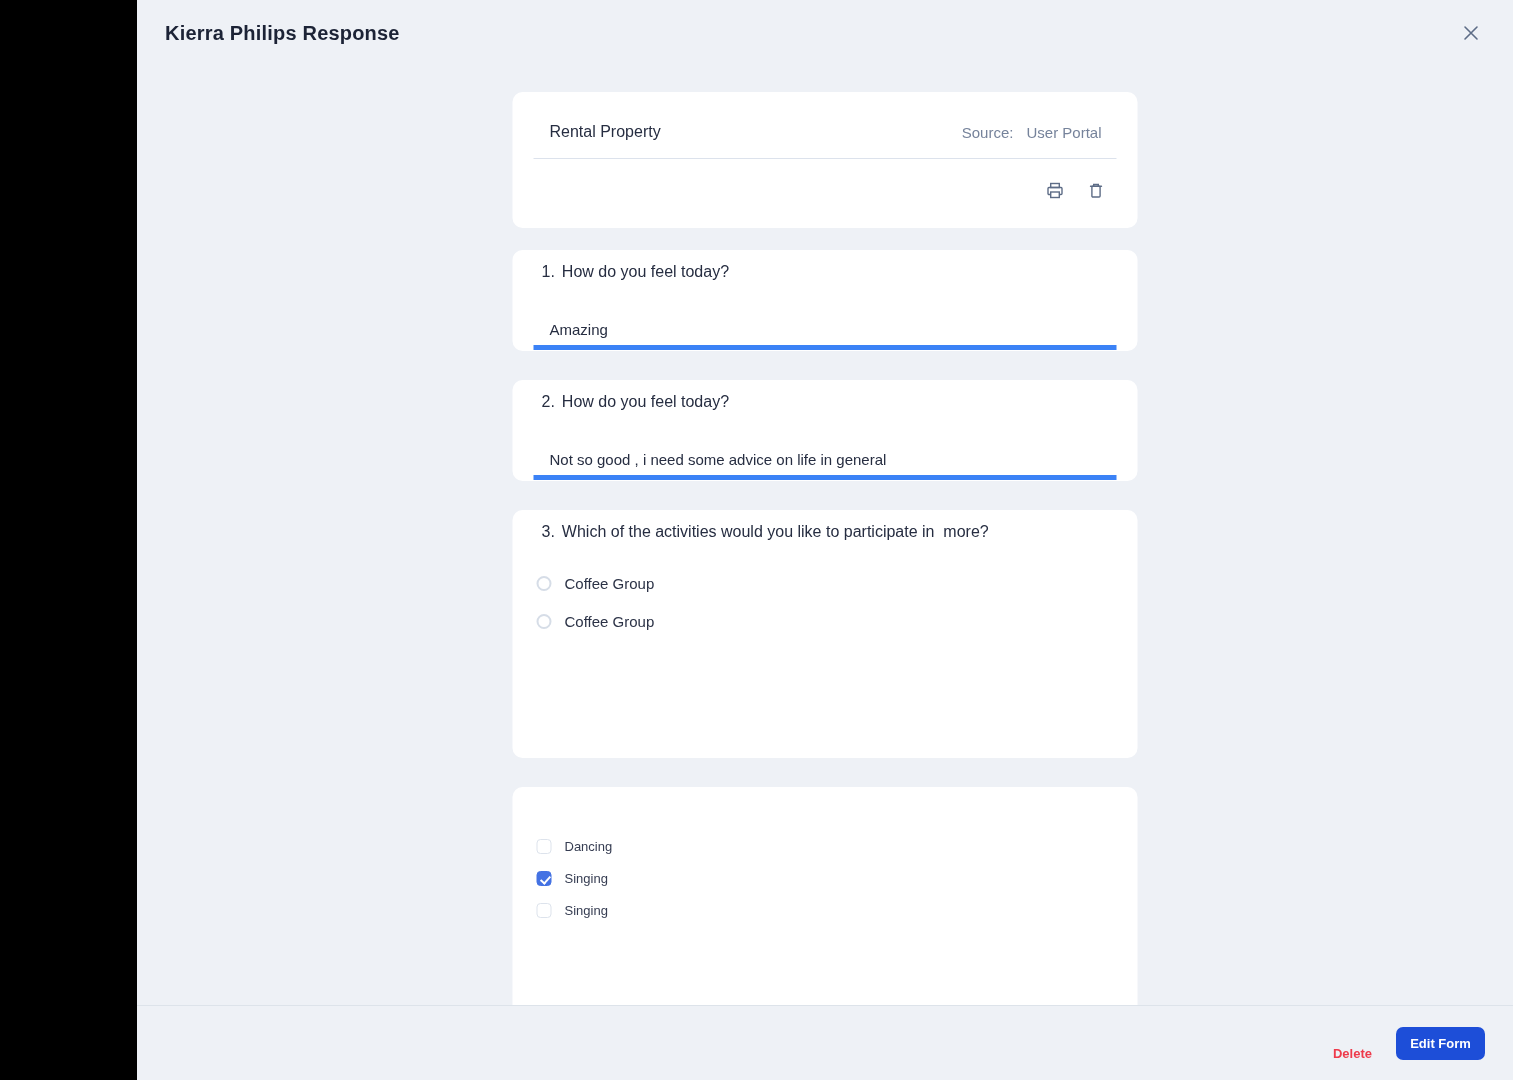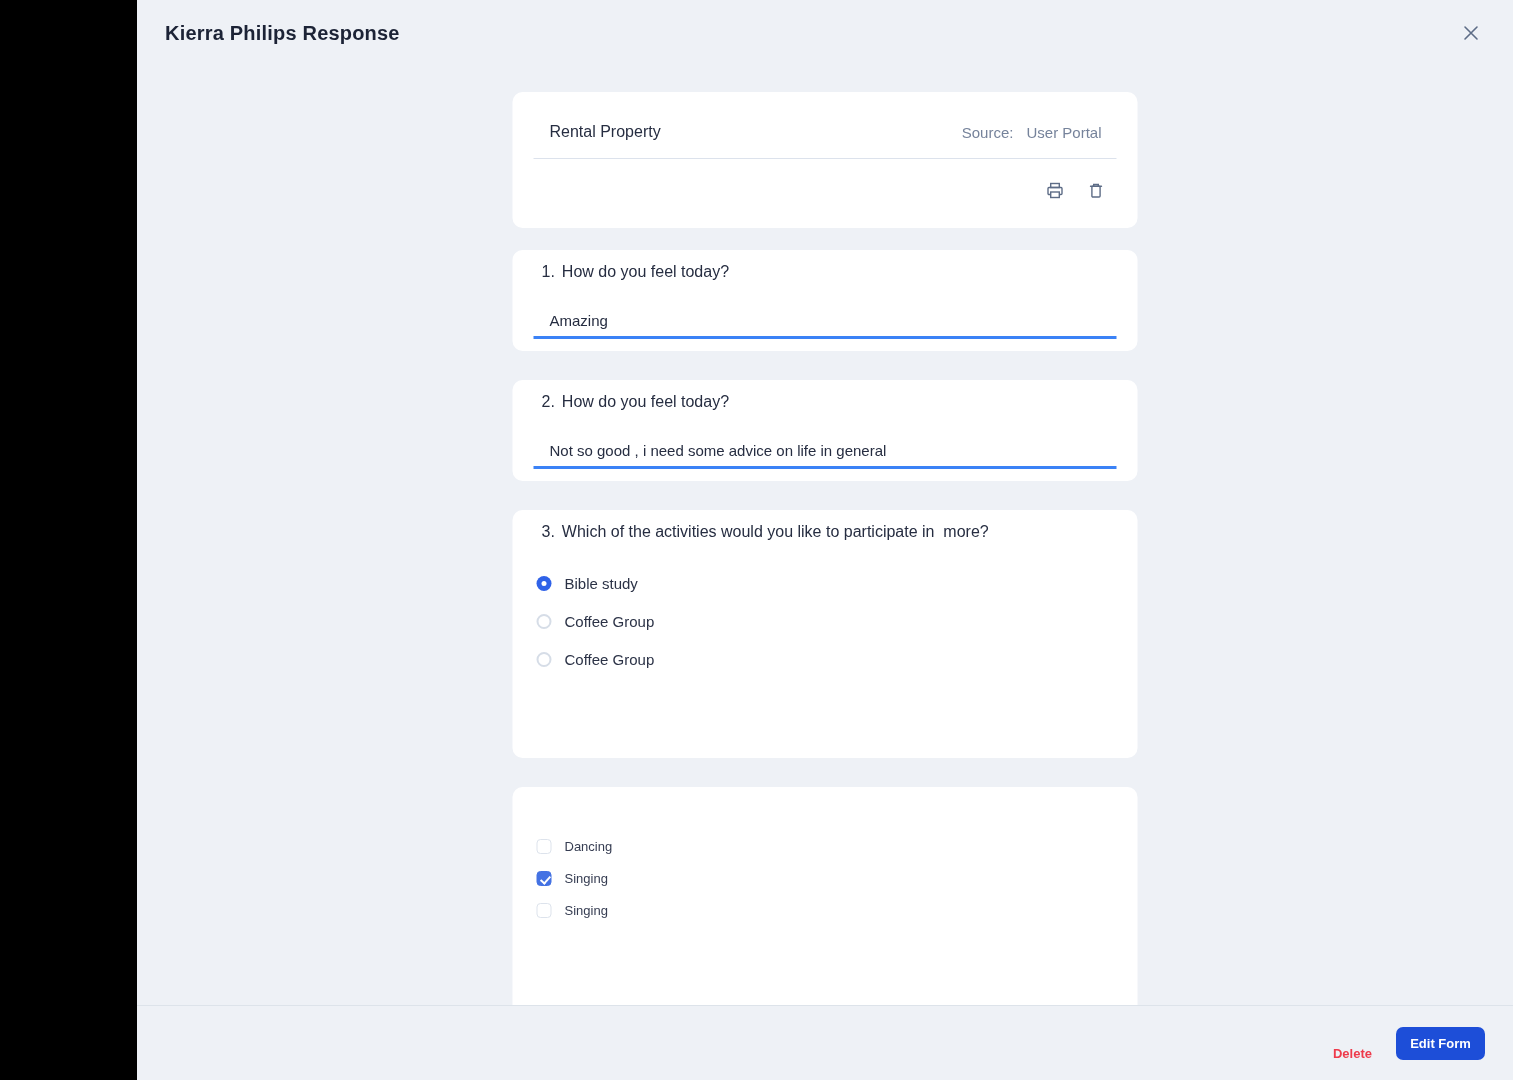--- a/index.html
+++ b/index.html
@@ -27,21 +27,21 @@
   .source { font-size:15px; color:#76839b; display:flex; gap:13px; }
   .icon-row { display:flex; justify-content:flex-end; align-items:center; gap:25px; padding:23px 13px 0 0; }
   .icon-btn { background:none; border:none; cursor:pointer; line-height:0; padding:0; }
 
   
   .qcard { padding:12px 21px 0; margin-bottom:29px; }
   .qcard-text { height:101px; }
   .qcard-choice { height:248px; }
   .q-line { margin-left:8px; font-size:16px; line-height:19px; color:#262d41; white-space:pre-wrap; }
   .q-num { margin-right:7px; }
-  .answer-field { margin-top:31px; padding:0 0 7px 16px; border-bottom:3px solid #3b82f6;
+  .answer-field { margin-top:40px; padding:0 0 7px 16px; border-bottom:5px solid #3b82f6;
     font-size:15px; color:#262d41; }
 
   .opts { margin:34px 0 0 3px; display:flex; flex-direction:column; gap:21px; }
   .opts-check { margin-top:40px; gap:17px; }
   .opt { display:flex; align-items:center; gap:13px; cursor:pointer; }
   .opt-label { font-size:15px; color:#2b3246; }
   .opt-label-sm { font-size:13px; color:#363d52; }
 
   .radio { width:15px; height:15px; border-radius:50%; border:2px solid #d6dde7; background:#fff; position:relative; flex:none; }
   .radio.on { border:none; background:#2f62e8; }
@@ -118,24 +118,20 @@
 
       <section class="card qcard qcard-text">
         <div class="q-line"><span class="q-num">2.</span><span>How do you feel today?</span></div>
         <div class="answer-field">Not so good , i need some advice on life in general</div>
       </section>
 
       <section class="card qcard qcard-choice">
         <div class="q-line"><span class="q-num">3.</span><span>Which of the activities would you like to participate in  more?</span></div>
         <div class="opts">
           <div class="opt">
-            <span class="radio on"></span>
-            <span class="opt-label">Bible study</span>
-          </div>
-          <div class="opt">
             <span class="radio"></span>
             <span class="opt-label">Coffee Group</span>
           </div>
           <div class="opt">
             <span class="radio"></span>
             <span class="opt-label">Coffee Group</span>
           </div>
         </div>
       </section>
 

